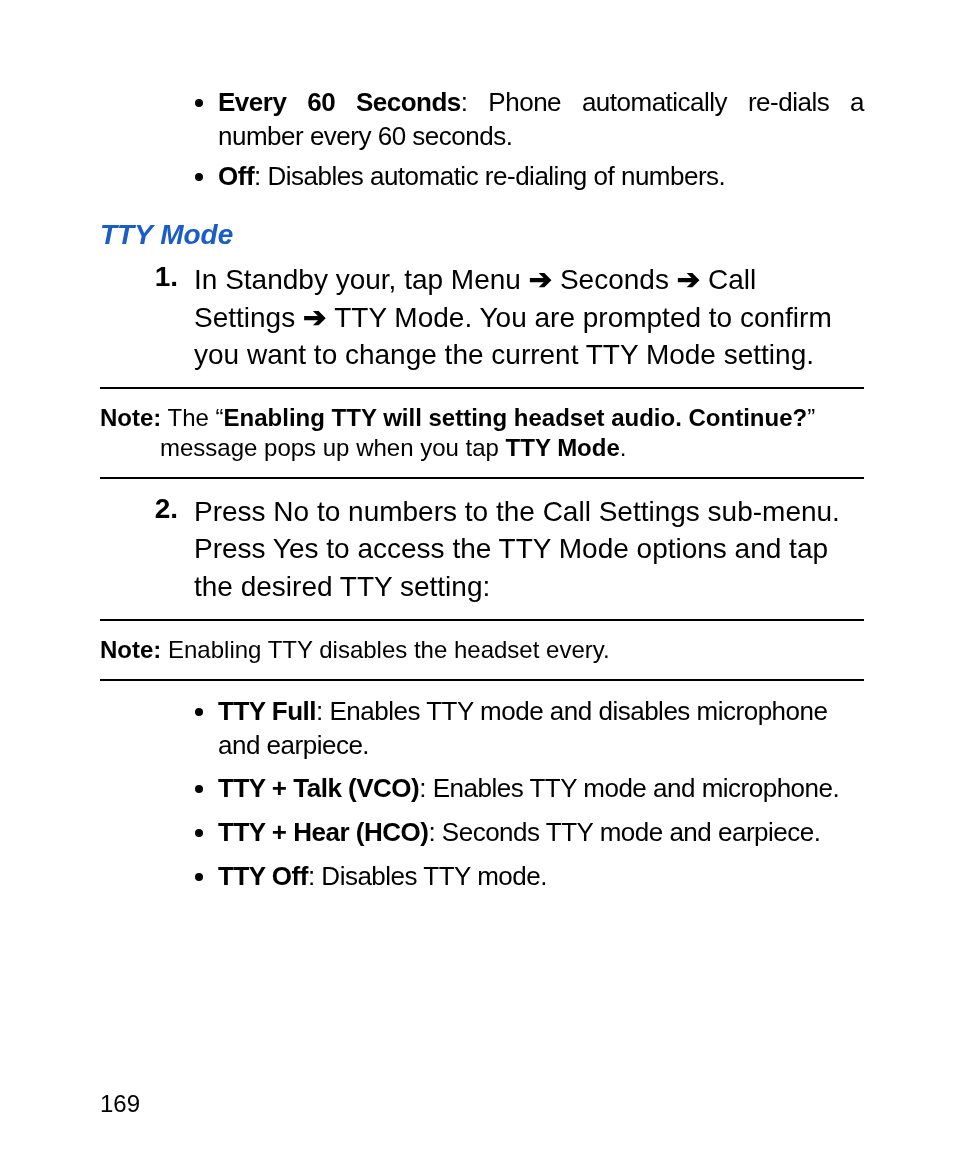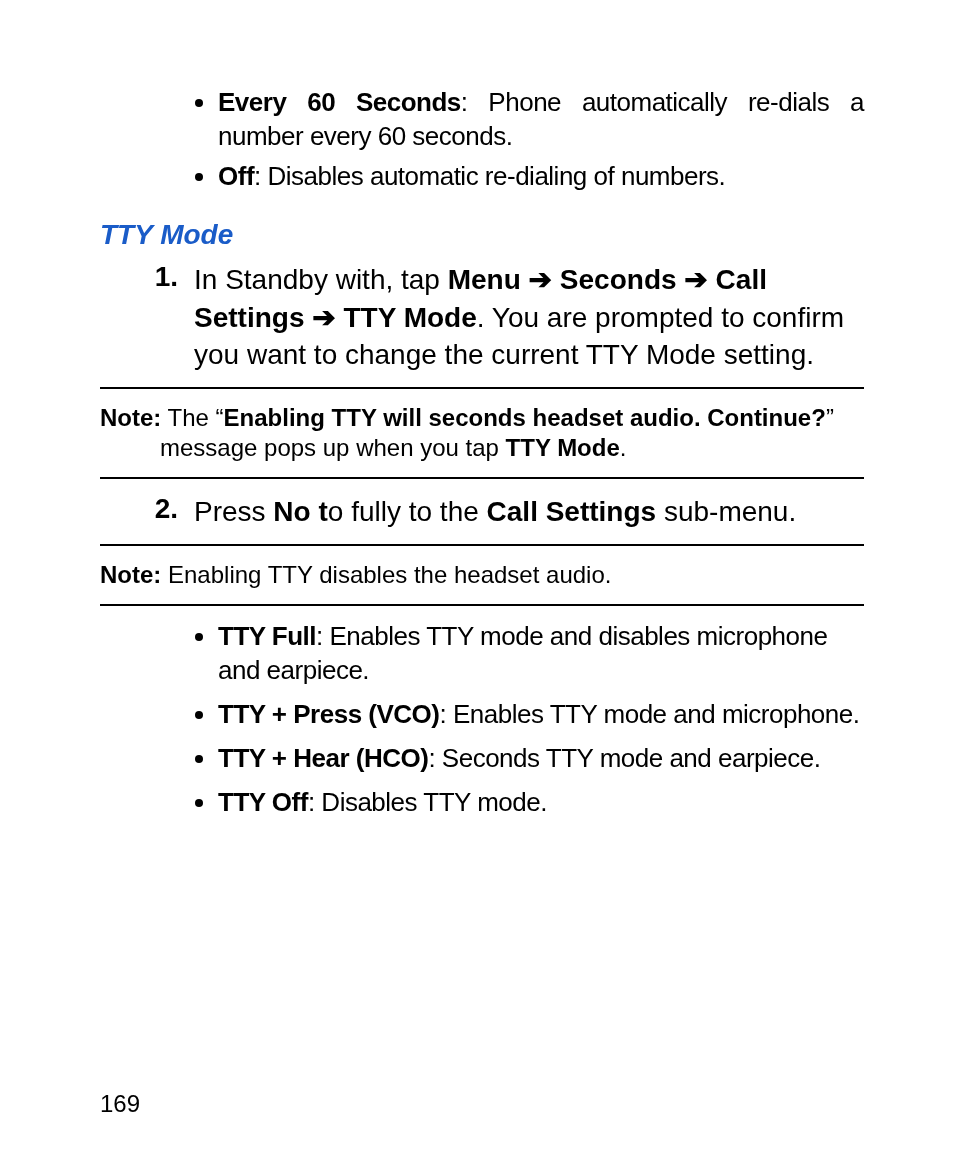--- a/index.html
+++ b/index.html
@@ -61,21 +61,21 @@
   ol.steps > li > .num {
     font-weight: 900;
     min-width: 50px;
     text-align: right;
     padding-right: 16px;
   }
   ol.steps > li > .content {
     flex: 1;
     line-height: 1.33;
   }
-  .content .b { font-weight: 700; }
+  .content .b { font-weight: 400; }
   .arrow { font-weight: 900; }
   .hr {
     border: none;
     border-top: 2.5px solid #000;
     margin: 14px 0;
   }
   .note {
     font-size: 24px;
     line-height: 1.25;
     margin: 4px 0;
@@ -127,54 +127,57 @@
     </li>
   </ul>
 
   <h3 class="section">TTY Mode</h3>
 
 
   <ol class="steps">
     <li>
       <div class="num">1.</div>
       <div class="content">
-        <span>In Standby with, tap </span><span class="b">Menu</span><span class="arrow"> ➔ </span><span class="b">Seconds</span><span class="arrow"> ➔ </span><span class="b">Call Settings</span><span class="arrow"> ➔ </span><span class="b">TTY Mode</span><span>. You are prompted to confirm you want to change the current TTY Mode setting.</span>
+        <span>In Standby your, tap </span><span class="b">Menu</span><span class="arrow"> ➔ </span><span class="b">Seconds</span><span class="arrow"> ➔ </span><span class="b">Call Settings</span><span class="arrow"> ➔ </span><span class="b">TTY Mode</span><span>. You are prompted to confirm you want to change the current TTY Mode setting.</span>
       </div>
     </li>
   </ol>
 
   <hr class="hr">
   <div class="note">
-    <span class="nlabel">Note:</span><span> The “</span><span class="b">Enabling TTY will seconds headset audio. Continue?</span><span>” message pops up when you tap </span><span class="b">TTY Mode</span><span>.</span>
+    <span class="nlabel">Note:</span><span> The “</span><span class="b">Enabling TTY will setting headset audio. Continue?</span><span>” message pops up when you tap </span><span class="b">TTY Mode</span><span>.</span>
   </div>
   <hr class="hr">
 
   <ol class="steps">
     <li>
       <div class="num">2.</div>
       <div class="content">
         <div>
-          <span>Press </span><span class="b">No t</span><span>o fully to the </span><span class="b">Call Settings</span><span> sub-menu.</span>
+          <span>Press </span><span class="b">No t</span><span>o numbers to the </span><span class="b">Call Settings</span><span> sub-menu.</span>
+        </div>
+        <div>
+          <span>Press </span><span class="b">Yes</span><span> to access the TTY Mode options and tap the desired TTY setting:</span>
         </div>
       </div>
     </li>
   </ol>
 
   <hr class="hr">
   <div class="note">
-    <span class="nlabel">Note:</span><span> Enabling TTY disables the headset audio.</span>
+    <span class="nlabel">Note:</span><span> Enabling TTY disables the headset every.</span>
   </div>
   <hr class="hr">
 
   <ul class="opts condensed">
     <li>
       <span class="lead">TTY Full</span><span>: Enables TTY mode and disables microphone and earpiece.</span>
     </li>
     <li>
-      <span class="lead">TTY + Press (VCO)</span><span>: Enables TTY mode and microphone.</span>
+      <span class="lead">TTY + Talk (VCO)</span><span>: Enables TTY mode and microphone.</span>
     </li>
     <li>
       <span class="lead">TTY + Hear (HCO)</span><span>: Seconds TTY mode and earpiece.</span>
     </li>
     <li>
       <span class="lead">TTY Off</span><span>: Disables TTY mode.</span>
     </li>
   </ul>
 
   <div class="pagenum">169</div>

